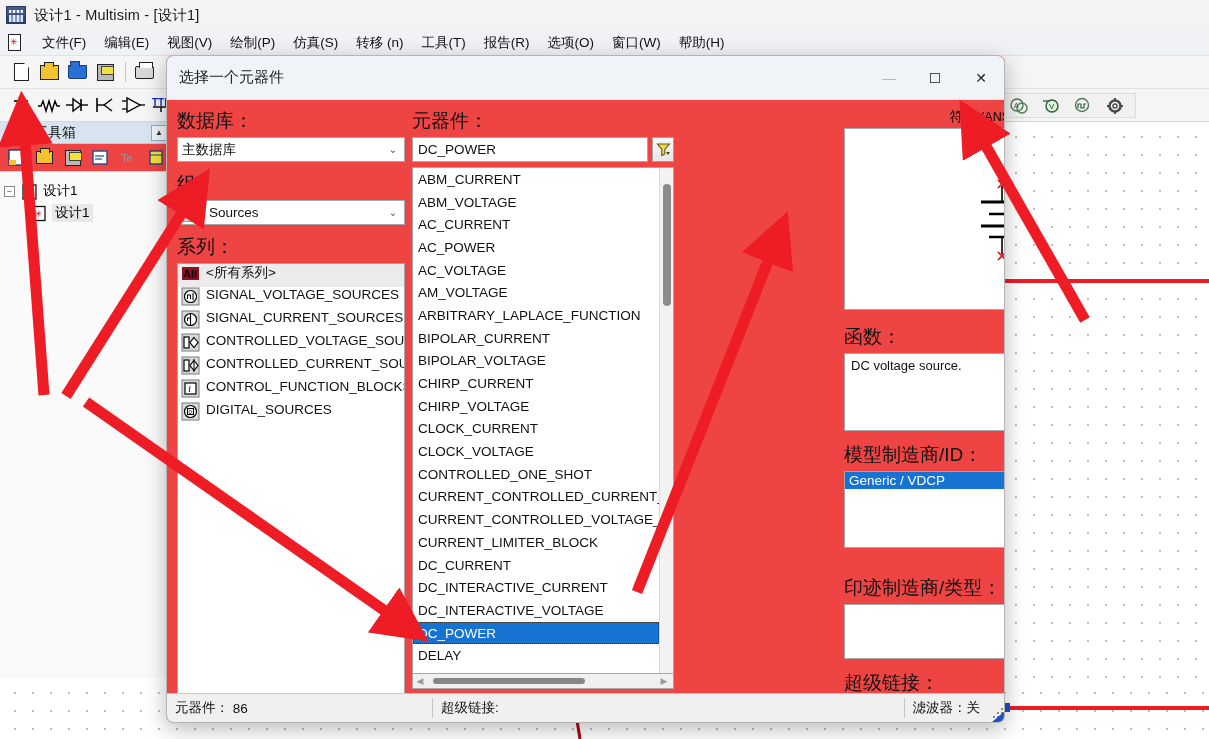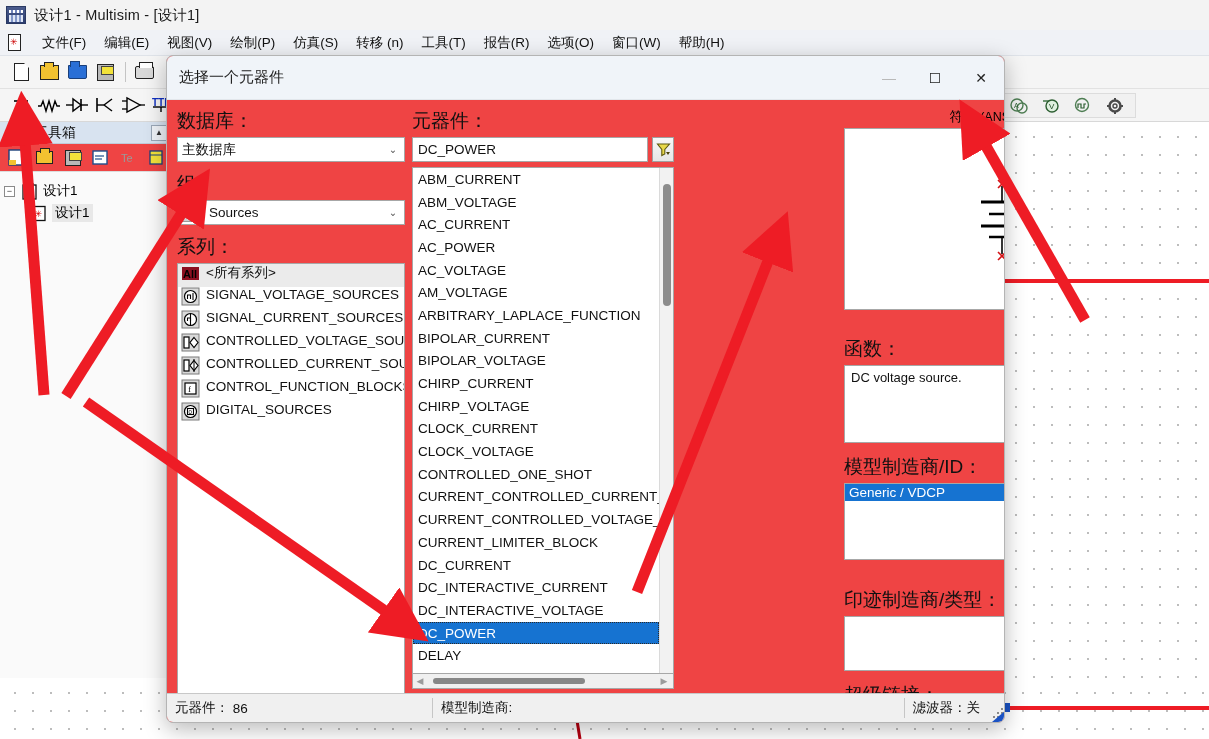--- a/index.html
+++ b/index.html
@@ -650,21 +650,21 @@
             <line x1="35" y1="73" x2="35" y2="90" stroke="#000" stroke-width="1.6"></line>
             <g stroke="#d41216" stroke-width="1.6">
               <line x1="31" y1="16" x2="39" y2="24"></line>
                 <line x1="39" y1="16" x2="31" y2="24"></line>
               <line x1="31" y1="88" x2="39" y2="96"></line>
                 <line x1="39" y1="88" x2="31" y2="96"></line>
             </g>
           </svg>
         </div>
 
-        <span class="lbl" style="margin-top:26px">函数：</span>
+        <span class="lbl" style="margin-top:14px">函数：</span>
         <div class="func-box">
           <span>DC voltage source.</span>
           
         </div>
 
         <span class="lbl" style="margin-top:11px">模型制造商/ID：</span>
         <div class="mfg-box">
           <div class="mfg-sel">Generic / VDCP</div>
         </div>
 
@@ -676,21 +676,21 @@
       </div>
 
     </div>
 
     <div class="dlg-status">
       <div class="st-cell" style="width:265px">
         <span>元器件：</span>&nbsp;<span>86</span>
       </div>
       <div class="st-div"></div>
       <div class="st-cell" style="flex:1">
-        <span>模型制造商:</span>
+        <span>超级链接:</span>
       </div>
       <div class="st-div"></div>
       <div class="st-cell">
         <span>滤波器：</span>
           <span>关</span>
       </div>
       <div style="width:18px"></div>
       <div class="grip"></div>
       <div class="blue-corner"></div>
     </div>

